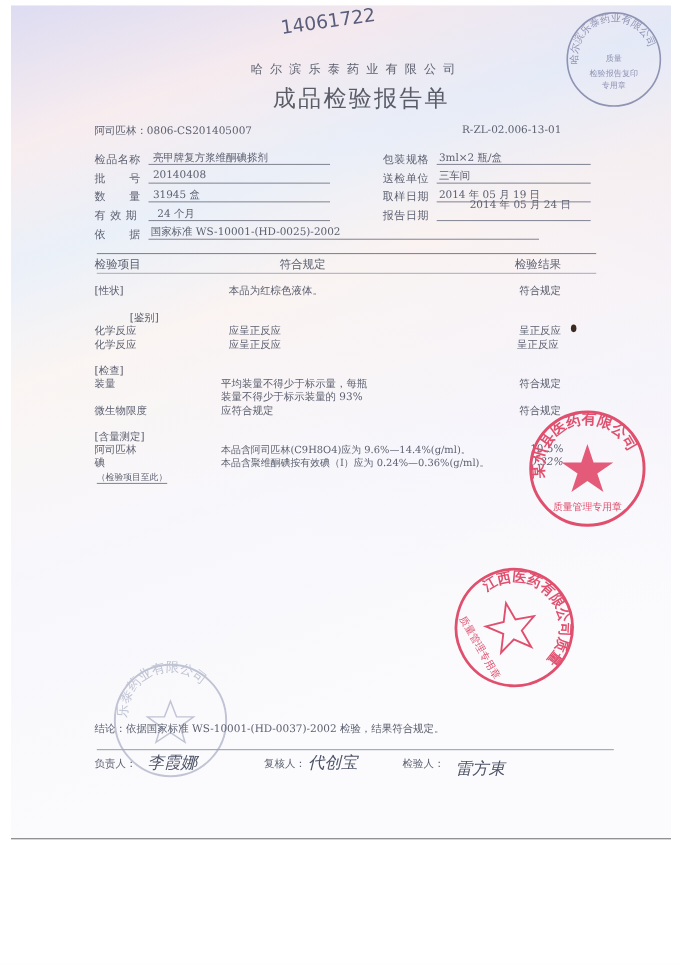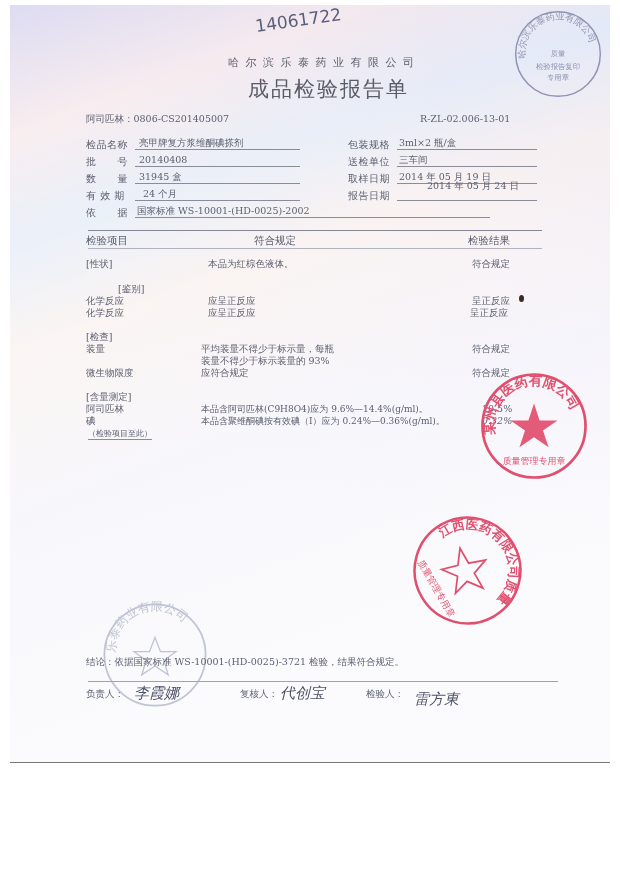--- a/index.html
+++ b/index.html
@@ -164,21 +164,21 @@
     <circle cx="50" cy="50" r="46" fill="none" stroke="#9aa0b8" stroke-width="1.6"></circle>
     <defs>
         <path id="arcBL" d="M 18 62 A 36 36 0 1 1 82 62"></path>
       </defs>
     <text font-size="11" fill="#9aa0b8" font-family="DejaVu Sans, sans-serif"><textPath href="#arcBL" startOffset="10%">乐泰药业有限公司</textPath></text>
     <polygon points="50,34 55,47 69,47 58,55 62,68 50,60 38,68 42,55 31,47 45,47" fill="none" stroke="#9aa0b8" stroke-width="1.2"></polygon>
   </svg>
 </div>
 
 <div class="abs txt" style="left:86px;top:656px;">
-  <span>结论：</span><span>依据国家标准 WS-10001-(HD-0025)-3721 检验，结果符合规定。</span>
+  <span>结论：</span><span>依据国家标准 WS-10001-(HD-0037)-2002 检验，结果符合规定。</span>
 </div>
 <div class="hr" style="left:88px;top:681px;width:470px;background:#a0a3ad;"></div>
 
 <div class="abs txt" style="left:86px;top:688px;">负责人：</div>
 <div class="abs sig" style="left:134px;top:684px;">李霞娜</div>
 <div class="abs txt" style="left:240px;top:688px;">复核人：</div>
 <div class="abs sig" style="left:280px;top:684px;">代创宝</div>
 <div class="abs txt" style="left:366px;top:688px;">检验人：</div>
 <div class="abs sig" style="left:414px;top:690px;">雷方東</div>
 

